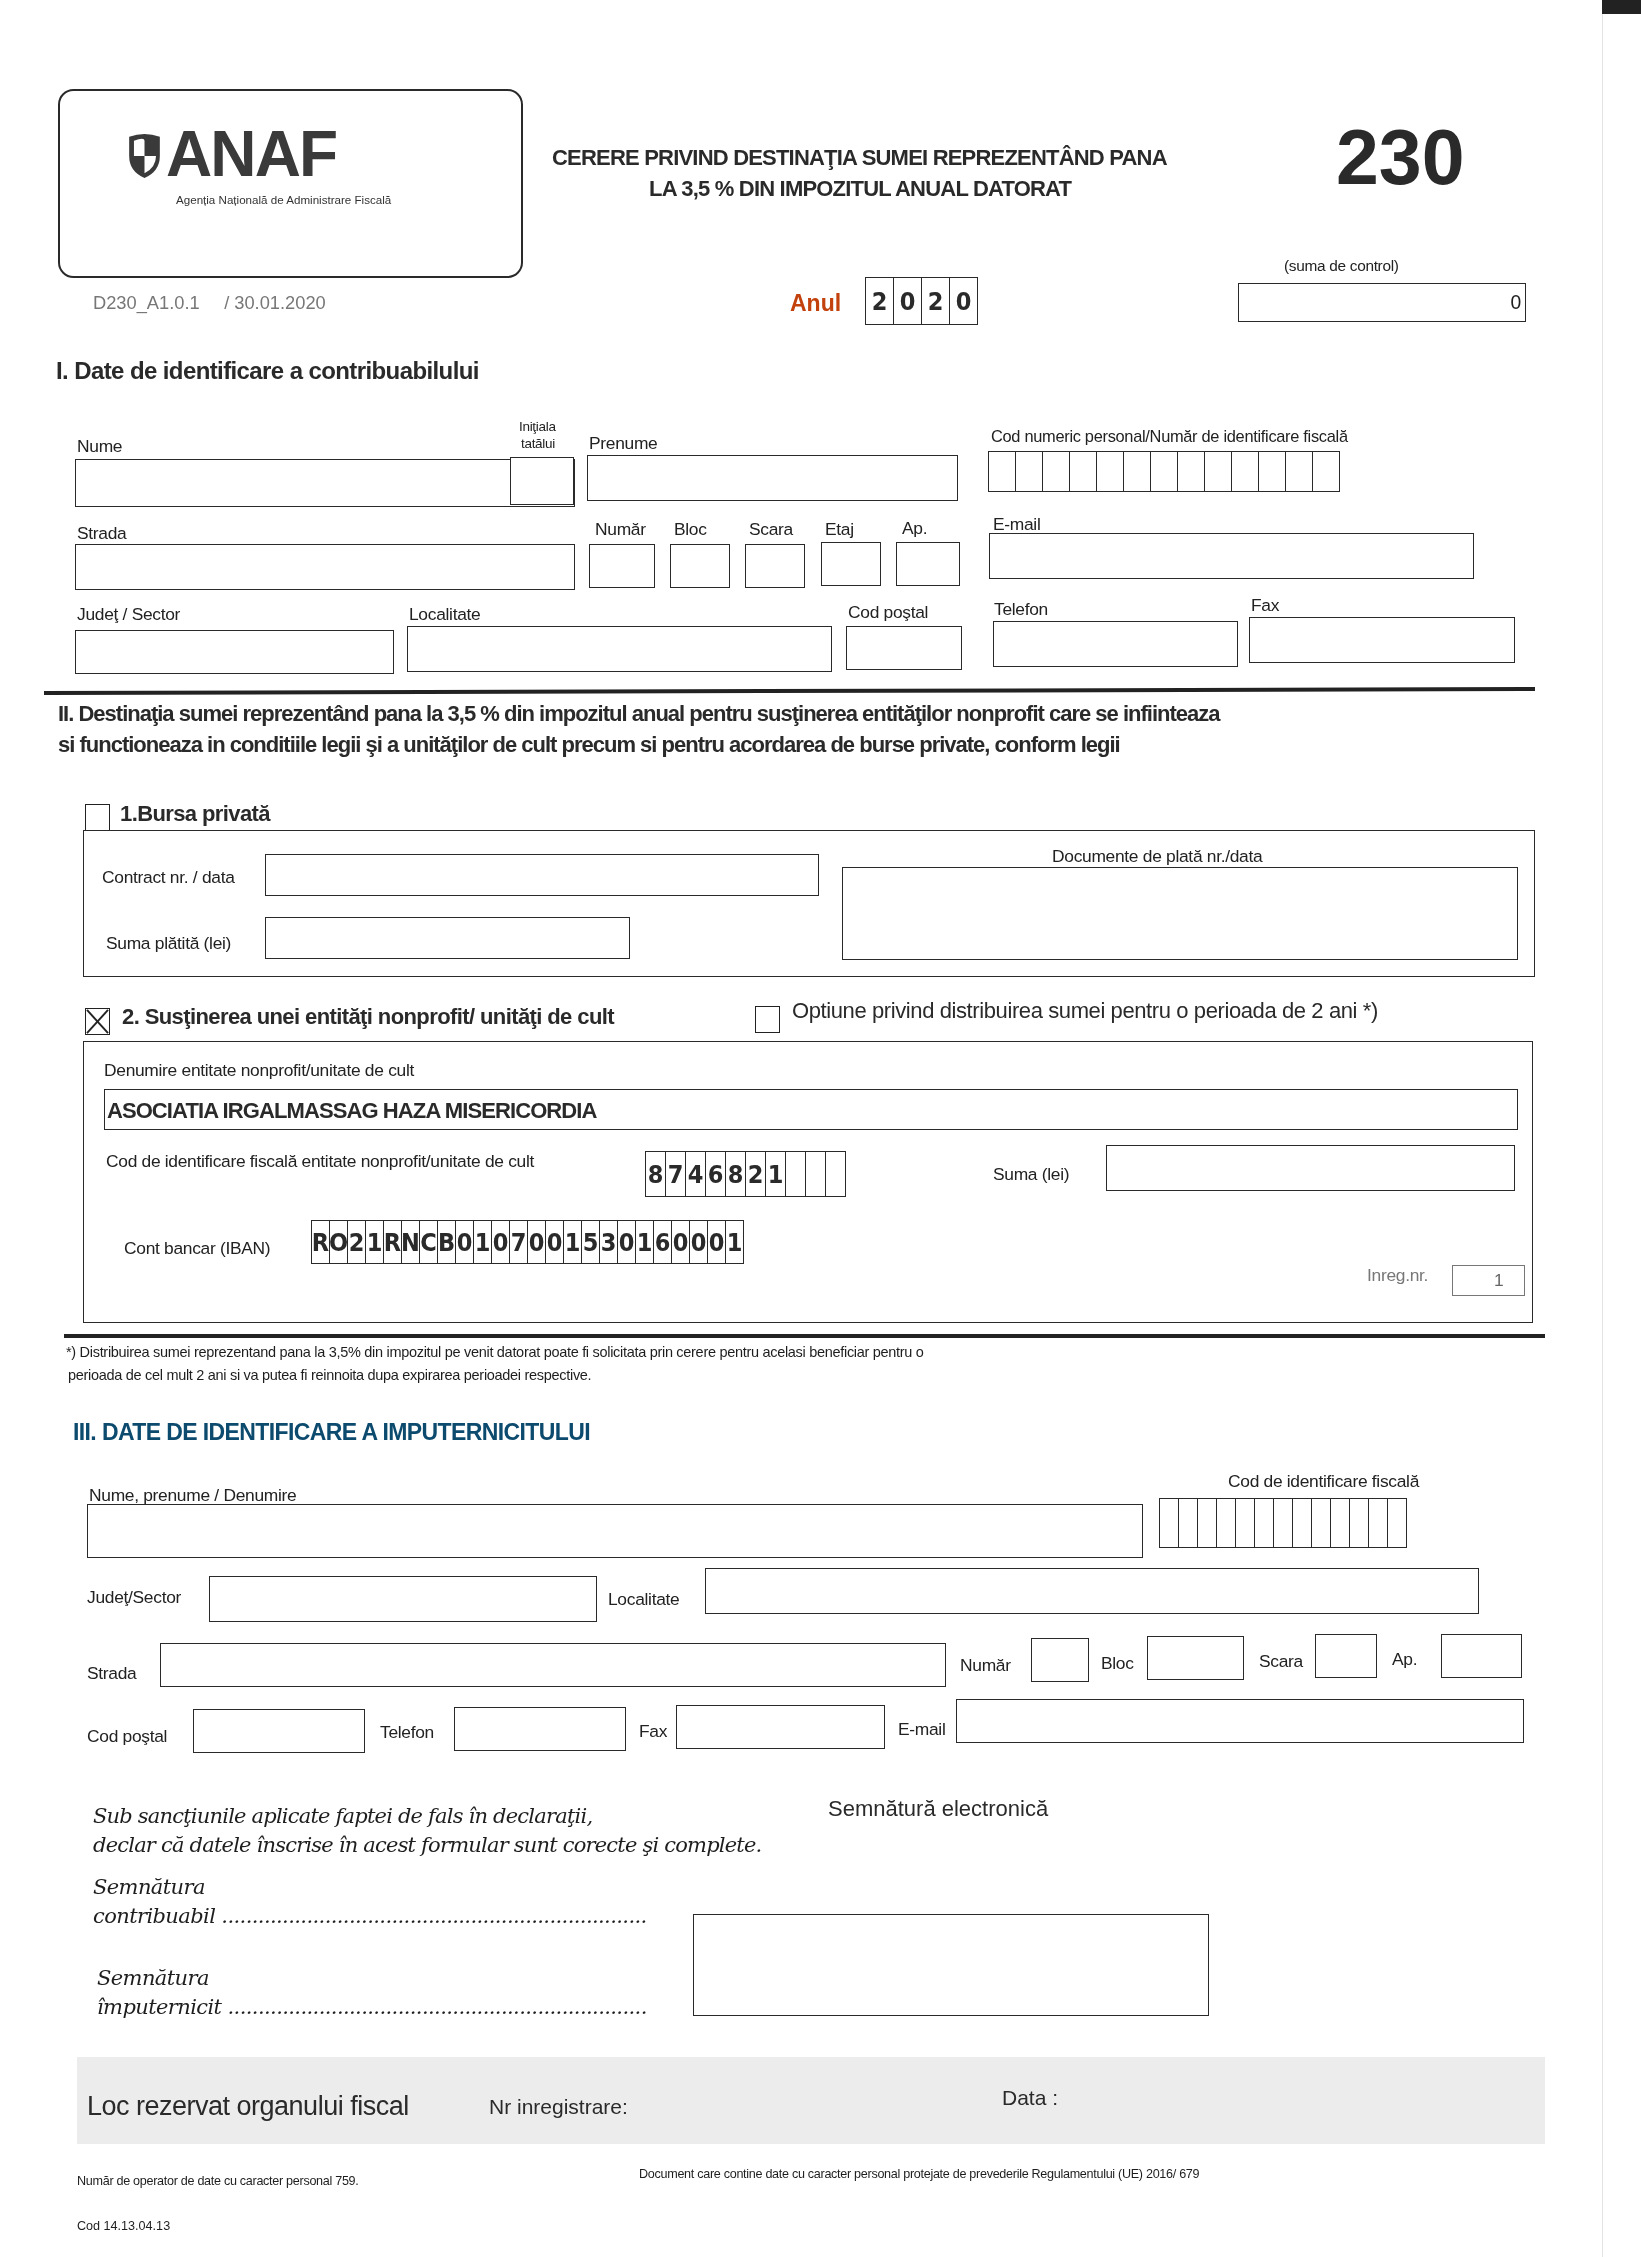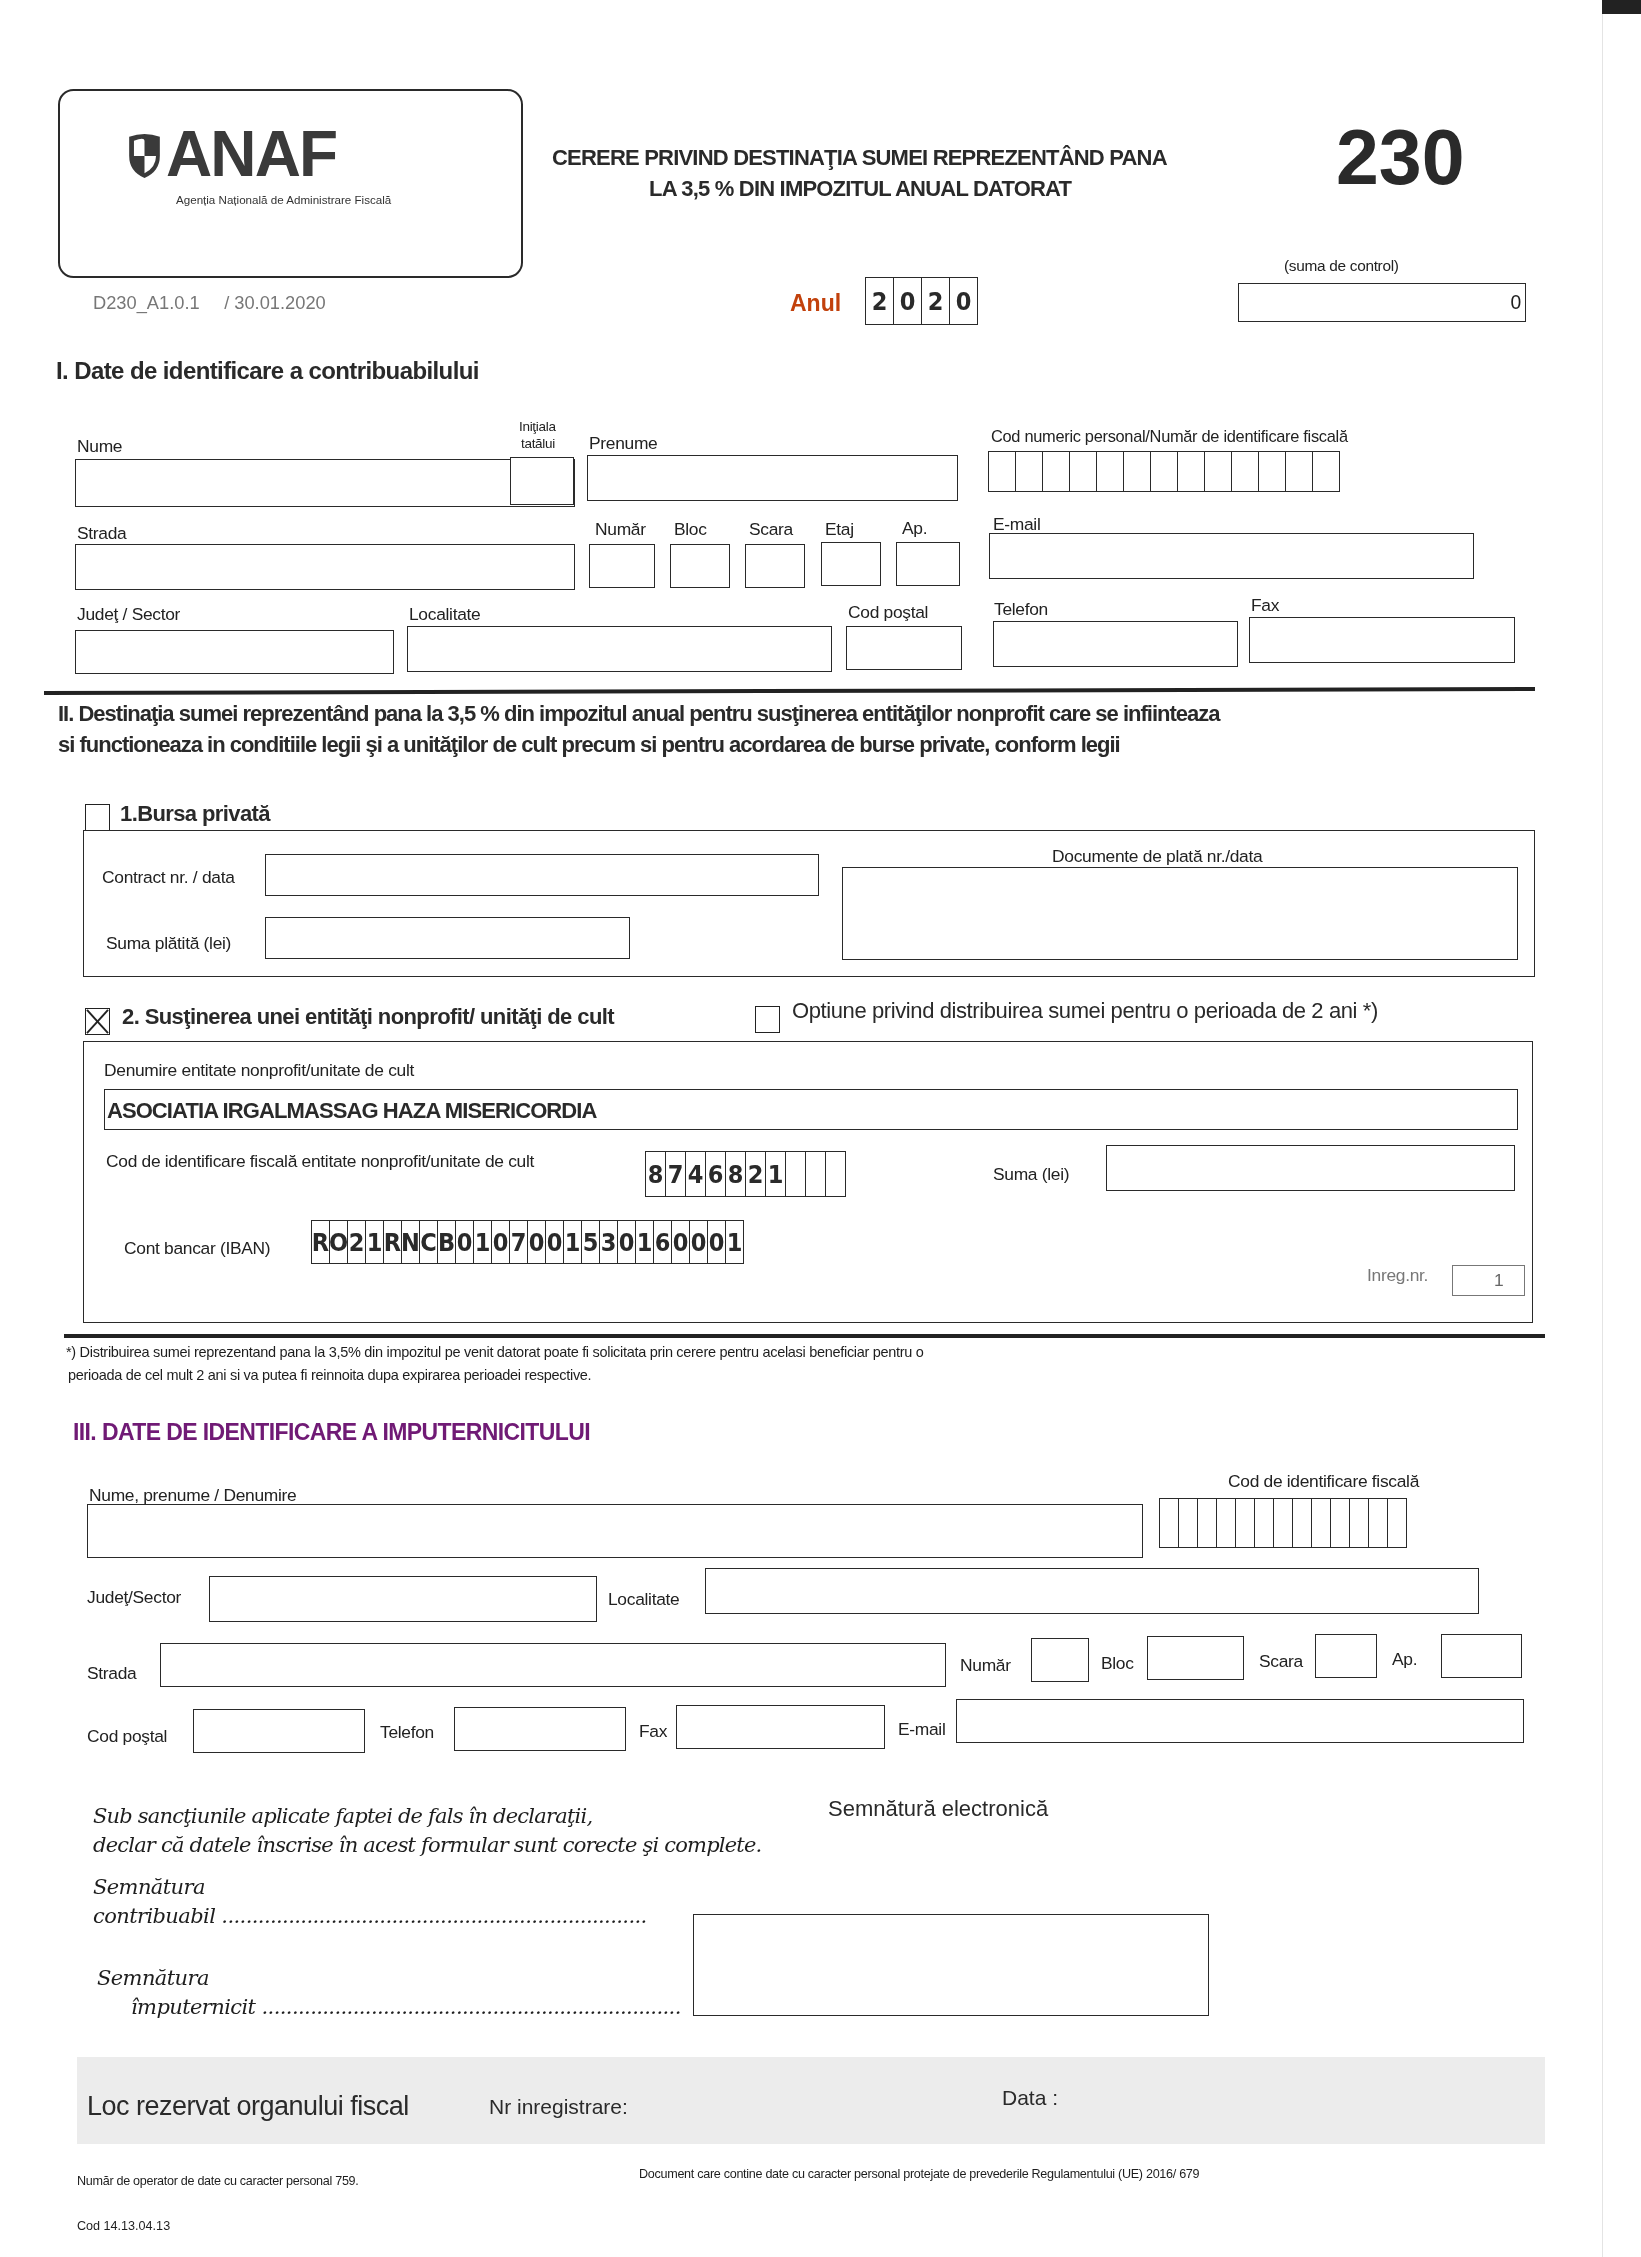--- a/index.html
+++ b/index.html
@@ -191,21 +191,21 @@
   </div>
 <div class="lbl" style="left:1367px;top:1265px;color:#777;">Inreg.nr.</div>
 <div class="box" style="left:1452px;top:1265px;width:73px;height:31px;border-width:1px;border-color:#777;">
   <span class="abs" style="left:41px;top:3.9px;font-size:17.4px;color:#666;">1</span>
 </div>
 
 <div class="hline" style="left:64px;top:1334px;width:1481px;height:3.9px;"></div>
 <div class="abs" style="left:66px;top:1344px;font-size:14.5px;letter-spacing:-0.3px;">*) Distribuirea sumei reprezentand pana la 3,5% din impozitul pe venit datorat poate fi solicitata prin cerere pentru acelasi beneficiar pentru o</div>
 <div class="abs" style="left:68px;top:1367px;font-size:14.5px;letter-spacing:-0.3px;">perioada de cel mult 2 ani si va putea fi reinnoita dupa expirarea perioadei respective.</div>
 
-<div class="abs bold" style="left:73px;top:1419px;font-size:23px;letter-spacing:-0.6px;color:#701a75;">III. DATE DE IDENTIFICARE A IMPUTERNICITULUI</div>
+<div class="abs bold" style="left:73px;top:1419px;font-size:23px;letter-spacing:-0.6px;color:#0c4a6e;">III. DATE DE IDENTIFICARE A IMPUTERNICITULUI</div>
 
 <div class="lbl" style="left:89px;top:1485px;">Nume, prenume / Denumire</div>
 <div class="box" style="left:87px;top:1504px;width:1056px;height:54px;"></div>
 <div class="lbl" style="left:1228px;top:1471px;">Cod de identificare fiscală</div>
 <div class="cells" style="left:1159px;top:1498px;height:50px;" id="imp-cif-cells">
     <div class="cell" style="width: 19px;"></div>
     <div class="cell" style="width: 19px;"></div>
     <div class="cell" style="width: 19px;"></div>
     <div class="cell" style="width: 19px;"></div>
     <div class="cell" style="width: 19px;"></div>
@@ -242,21 +242,21 @@
 <div class="lbl" style="left:639px;top:1721px;">Fax</div>
 <div class="box" style="left:676px;top:1705px;width:209px;height:44px;"></div>
 <div class="lbl" style="left:898px;top:1719px;">E-mail</div>
 <div class="box" style="left:956px;top:1699px;width:568px;height:44px;"></div>
 
 <div class="abs italic" style="left:93px;top:1804px;font-size:21px;letter-spacing:-0.8px;">Sub sancţiunile aplicate faptei de fals  în declaraţii,</div>
 <div class="abs italic" style="left:93px;top:1833px;font-size:21px;letter-spacing:-0.8px;">declar că datele înscrise în acest formular sunt corecte şi complete.</div>
 <div class="abs italic" style="left:93px;top:1875px;font-size:21px;letter-spacing:-0.6px;">Semnătura</div>
 <div class="abs italic" style="left:93px;top:1904px;font-size:21px;letter-spacing:-0.6px;">contribuabil ......................................................................</div>
 <div class="abs italic" style="left:97px;top:1966px;font-size:21px;letter-spacing:-0.6px;">Semnătura</div>
-<div class="abs italic" style="left:97px;top:1995px;font-size:21px;letter-spacing:-0.6px;margin-left:34px;">împuternicit .....................................................................</div>
+<div class="abs italic" style="left:97px;top:1995px;font-size:21px;letter-spacing:-0.6px;">împuternicit .....................................................................</div>
 
 <div class="abs" style="left:828px;top:1796px;font-size:22px;color:#2a2a2a;">Semnătură electronică</div>
 <div class="box" style="left:693px;top:1914px;width:516px;height:102px;"></div>
 
 <div class="grey-band"></div>
 <div class="abs" style="left:87px;top:2091px;font-size:27px;color:#2a2a2a;letter-spacing:-0.5px;">Loc rezervat organului fiscal</div>
 <div class="abs" style="left:489px;top:2095px;font-size:21px;color:#2a2a2a;">Nr inregistrare:</div>
 <div class="abs" style="left:1002px;top:2086px;font-size:21px;color:#2a2a2a;">Data :</div>
 
 <div class="abs" style="left:77px;top:2174px;font-size:12.6px;letter-spacing:-0.3px;">Număr de operator de date cu caracter personal 759.</div>

